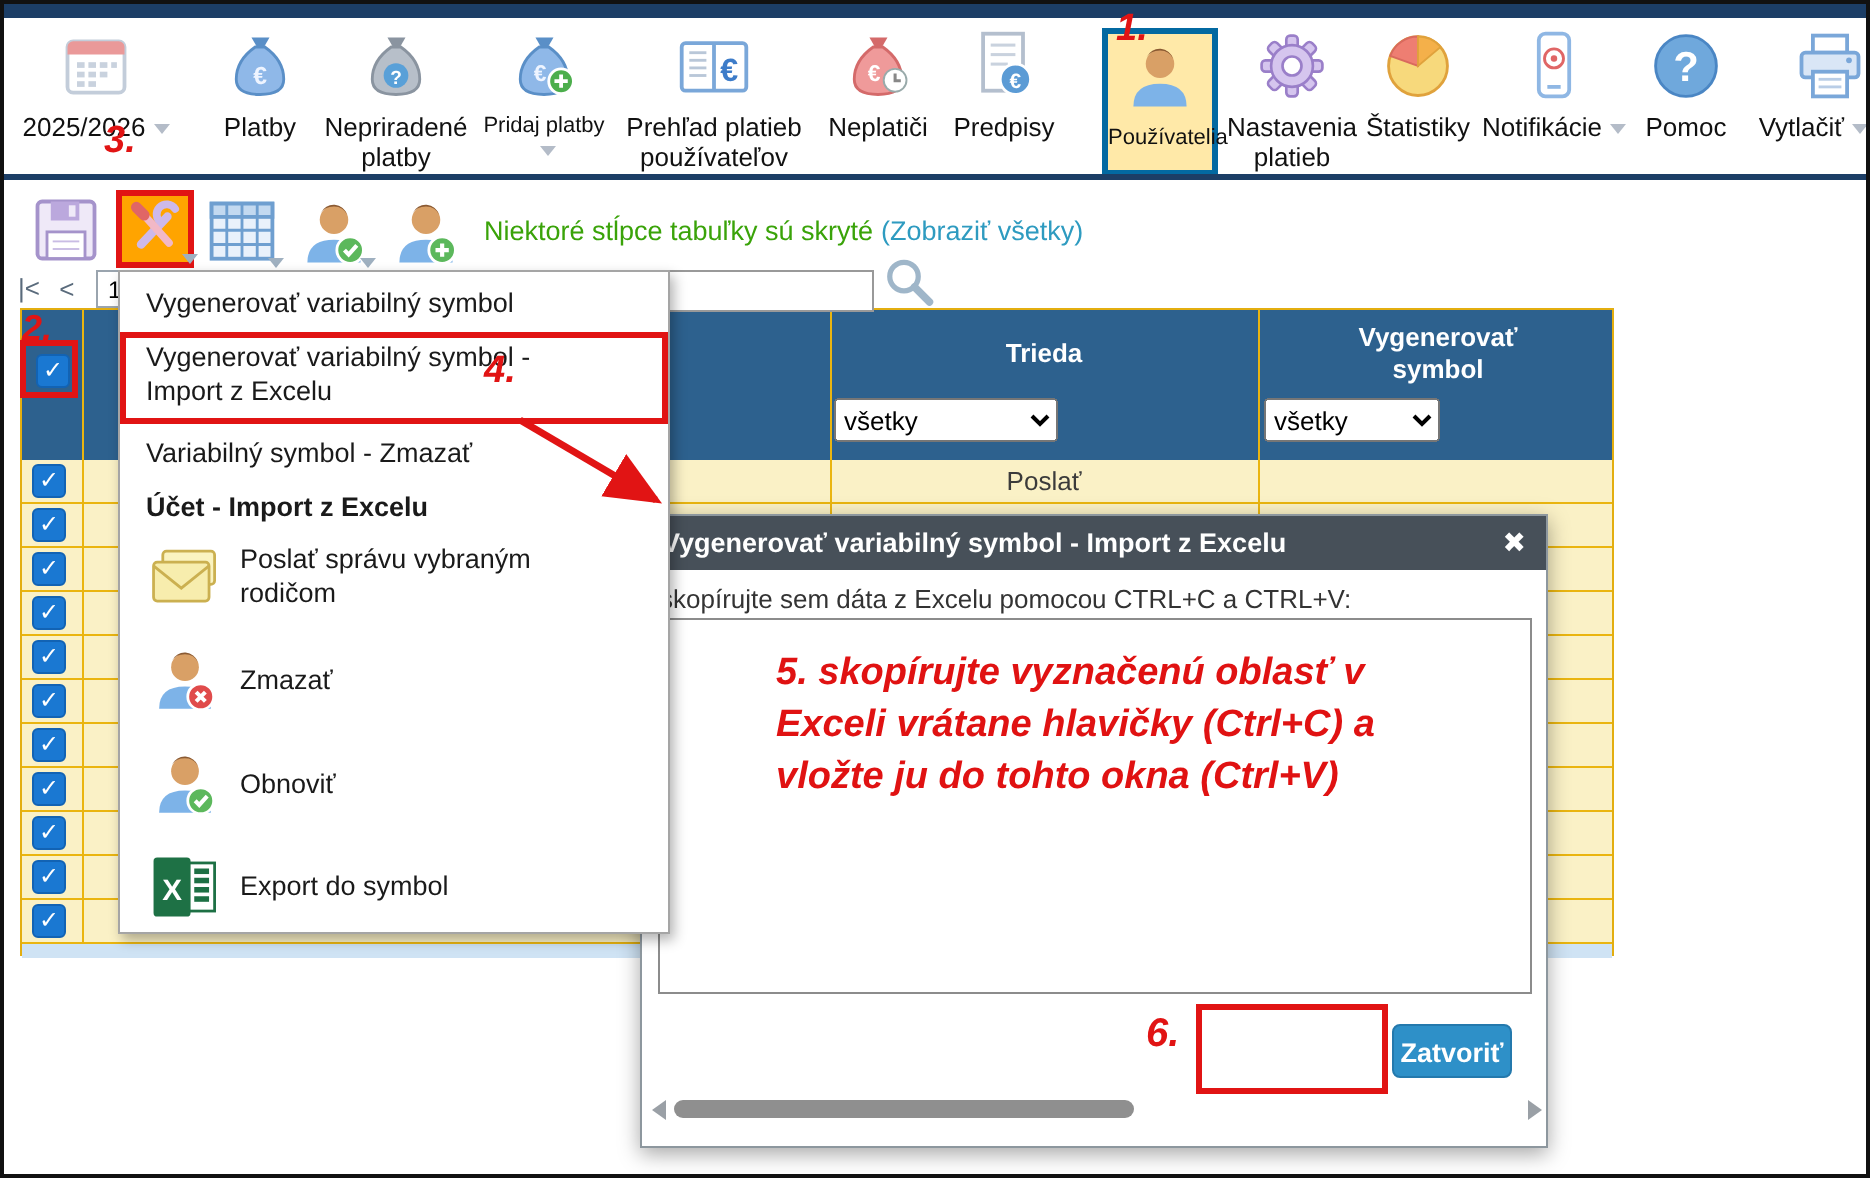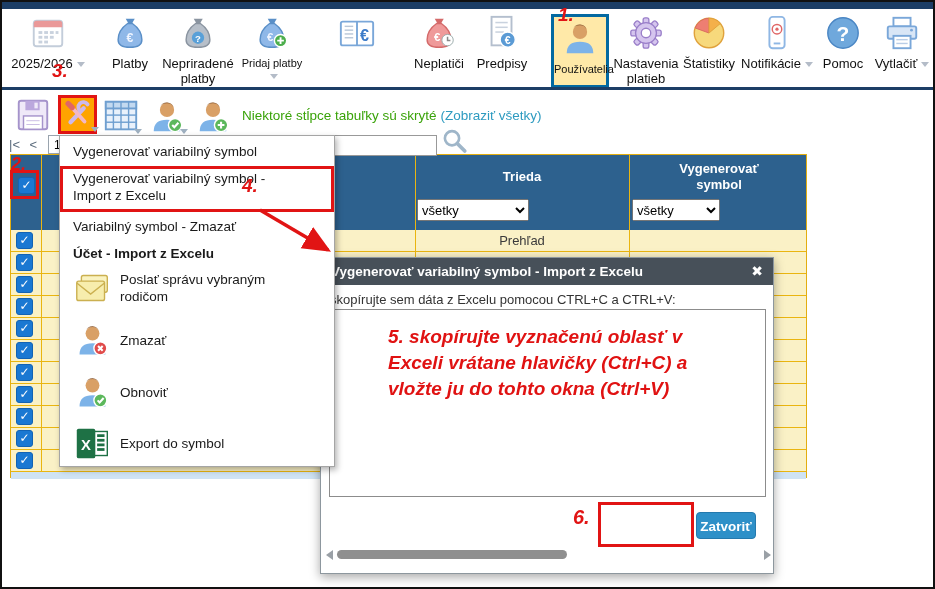--- a/index.html
+++ b/index.html
@@ -154,20 +154,21 @@
             <rect x="3" y="8" width="34" height="25" rx="2" fill="#fff" stroke="#7aa7d9" stroke-width="2"></rect>
             <line x1="20" y1="8" x2="20" y2="33" stroke="#7aa7d9" stroke-width="2"></line>
             <g stroke="#b9c7d8" stroke-width="1.5">
               <line x1="7" y1="13" x2="16" y2="13"></line>
               <line x1="7" y1="17" x2="16" y2="17"></line>
               <line x1="7" y1="21" x2="16" y2="21"></line>
               <line x1="7" y1="25" x2="16" y2="25"></line>
             </g>
             <text x="28" y="28" text-anchor="middle" font-size="17" font-weight="bold" fill="#3d7cc9">€</text>
           </svg></span>
+        <span class="tlabel">Prehľad platieb používateľov</span>
       </div>
       <div class="tmi" style="left: 406px; width: 62px;">
         <span class="ticon"><svg viewBox="0 0 40 40">
             <path d="M15.5 5 h9.5 l-3.5 6 h-2.5 z" fill="#d46a6a"></path>
             <path d="M17.5 10 h5 q10 7 10 17 q0 8 -12.5 8 q-12.5 0 -12.5 -8 q0 -10 10 -17 z" fill="#ef9a9a" stroke="#d46a6a" stroke-width="1.5"></path>
             <text x="18" y="28" text-anchor="middle" font-size="12" font-weight="bold" fill="#fff">€</text>
             <circle cx="29" cy="27.5" r="6" fill="#fff" stroke="#9aa"></circle>
             <path d="M29 24 v3.8 h3" stroke="#888" stroke-width="1.6" fill="none"></path>
           </svg></span>
         <span class="tlabel">Neplatiči</span>
@@ -223,21 +224,21 @@
           </svg></span>
         <span class="tlabel">Notifikácie<span class="caret"></span></span>
       </div>
       <div class="tmi" style="left: 816px; width: 50px;">
         <span class="ticon"><svg viewBox="0 0 40 40">
             <circle cx="20" cy="20" r="16" fill="#6fa8dc" stroke="#4a86c4" stroke-width="1.5"></circle>
             <text x="20" y="28" text-anchor="middle" font-size="22" font-weight="bold" fill="#fff">?</text>
           </svg></span>
         <span class="tlabel">Pomoc</span>
       </div>
-      <div class="tmi" style="left: 868px; width: 64px;">
+      <div class="tmi" style="left: 868px; width: 64px; text-align: right;">
         <span class="ticon"><svg viewBox="0 0 40 40">
             <rect x="11" y="4" width="18" height="9" fill="#fff" stroke="#7aa7d9" stroke-width="2"></rect>
             <rect x="5" y="13" width="30" height="13" rx="2" fill="#d9e6f6" stroke="#7aa7d9" stroke-width="2"></rect>
             <circle cx="30" cy="17" r="1.5" fill="#7aa7d9"></circle>
             <rect x="11" y="23" width="18" height="13" fill="#fff" stroke="#7aa7d9" stroke-width="2"></rect>
             <g stroke="#b9cde6" stroke-width="1.5">
               <line x1="14" y1="27" x2="26" y2="27"></line>
               <line x1="14" y1="31" x2="26" y2="31"></line>
             </g>
           </svg></span>
@@ -316,21 +317,21 @@
       <select style="left:406px;top:44px;width:112px;">
         <option>všetky</option>
       </select>
       <select style="left:621px;top:44px;width:88px;">
         <option>všetky</option>
       </select>
       <span class="cb" style="left:7px;top:22px;">✓</span>
     </div>
     <div class="grow" style="top:75px;height:22px;">
       <span class="cb" style="left:5px;top:2px;">✓</span>
-      <div style="position:absolute;left:404px;top:3px;width:214px;text-align:center;font-size:13px;color:#3b3b3b;">Prehľad</div>
+      <div style="position:absolute;left:404px;top:3px;width:214px;text-align:center;font-size:13px;color:#3b3b3b;">Poslať</div>
     </div>
     <div id="rowsHost">
         <div class="trow" style="top: 97px;">
           <span class="cb" style="left: 5px; top: 2px;">✓</span>
         </div>
         <div class="trow" style="top: 119px;">
           <span class="cb" style="left: 5px; top: 2px;">✓</span>
         </div>
         <div class="trow" style="top: 141px;">
           <span class="cb" style="left: 5px; top: 2px;">✓</span>

